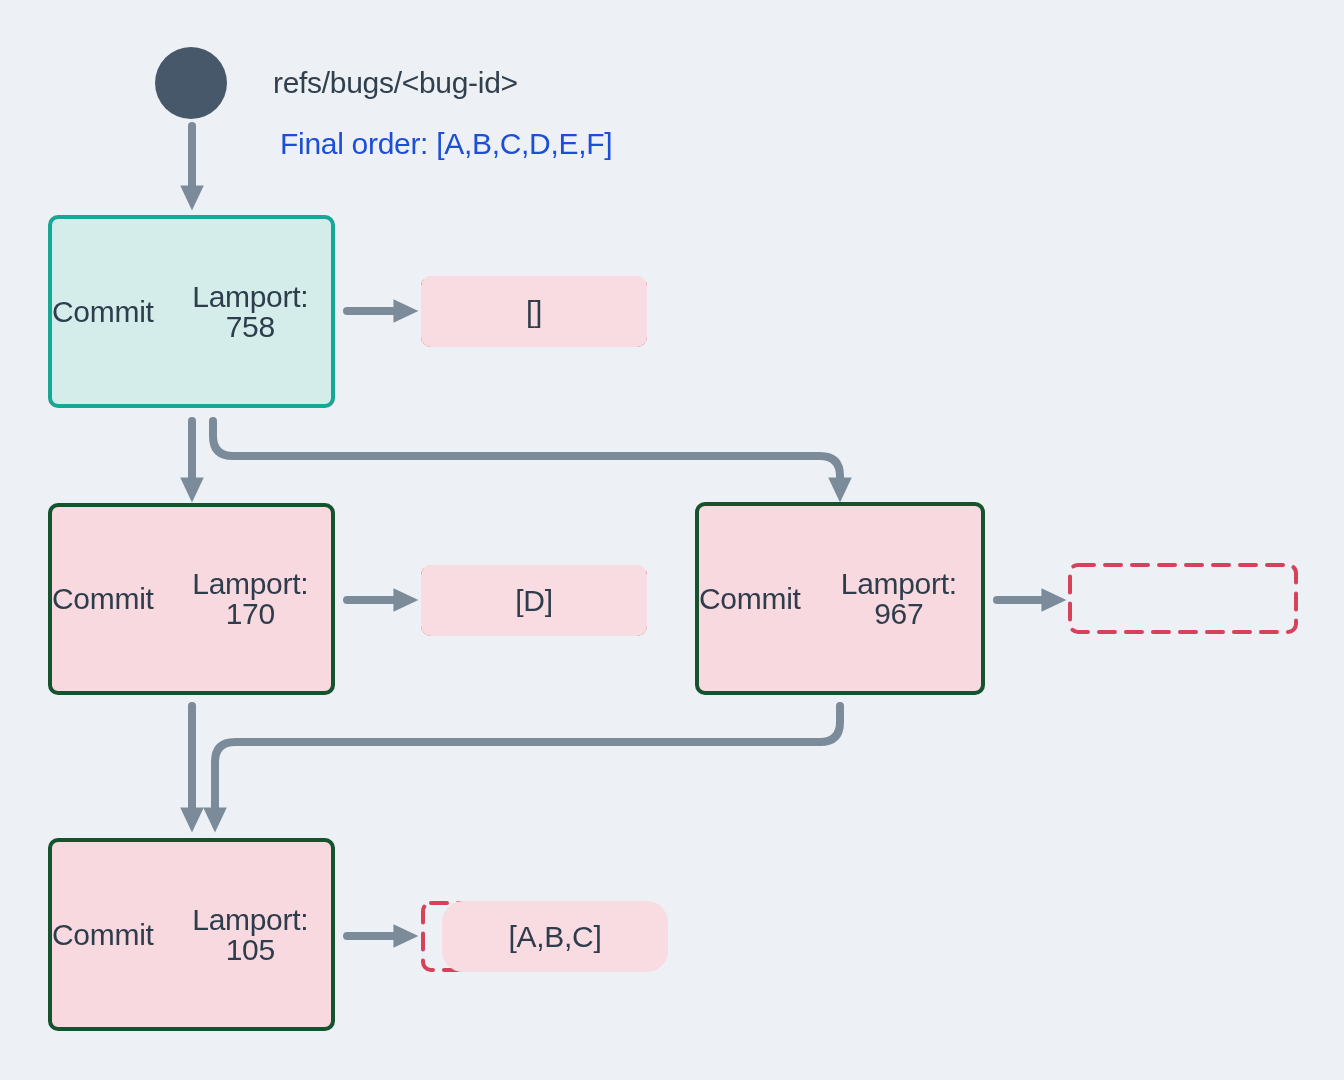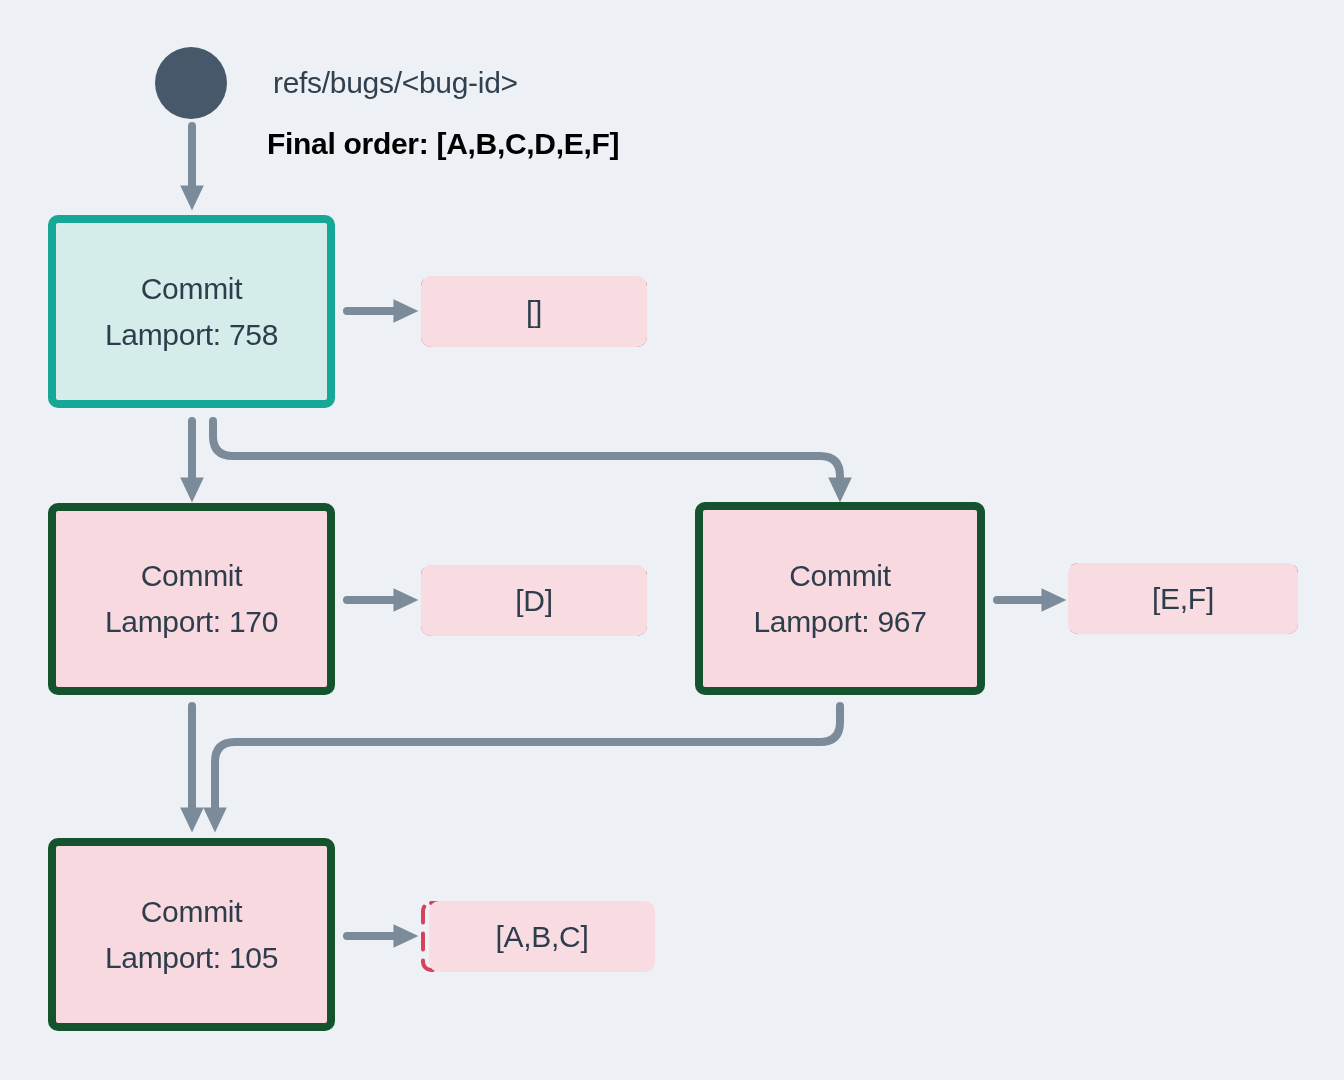--- a/index.html
+++ b/index.html
@@ -10,45 +10,45 @@
   svg.edges{position:absolute;left:0;top:0;width:1344px;height:1080px;pointer-events:none;}
   .ref-dot{
     position:absolute;left:155px;top:47px;width:72px;height:72px;
     border-radius:50%;background:#47586a;
   }
   .ref-label{
     position:absolute;left:273px;top:66px;font-size:30px;letter-spacing:-0.3px;
     color:#31404e;white-space:nowrap;
   }
   .final-order-label{
-    position:absolute;left:267px;top:127px;font-size:30px;font-weight:bold;
-    letter-spacing:-0.3px;color:#000000;white-space:nowrap;
+    position:absolute;left:280px;top:127px;font-size:30px;font-weight:normal;
+    letter-spacing:-0.3px;color:#1d4ed8;white-space:nowrap;
   }
   .commit{
     position:absolute;box-sizing:border-box;
-    border:8px solid #14532d;background:#f8d9df;border-radius:10px;
-    display:flex;flex-direction:column;align-items:center;justify-content:center;
+    border:4px solid #14532d;background:#f8d9df;border-radius:10px;
+    display:flex;flex-direction:row;align-items:center;justify-content:center;
     gap:16px;font-size:30px;letter-spacing:-0.3px;text-align:center;
   }
   .commit.head{border-color:#17a795;background:#d4edeb;}
   .commit .line{line-height:1;}
   .payload{
     position:absolute;box-sizing:border-box;background:#f9dce2;border-radius:10px;
     display:flex;align-items:center;justify-content:center;
     font-size:30px;letter-spacing:-0.3px;
   }
   
   #node-864{left:48px;top:215px;width:287px;height:193px;}
   #node-246{left:48px;top:503px;width:287px;height:192px;}
   #node-537{left:695px;top:502px;width:290px;height:193px;}
   #node-127{left:48px;top:838px;width:287px;height:193px;}
   #payload-864{left:421px;top:276px;width:226px;height:71px;}
   #payload-246{left:421px;top:565px;width:226px;height:71px;}
   #payload-537{left:1068px;top:563px;width:230px;height:71px;}
-  #payload-127{left:429px;top:901px;width:226px;height:71px;}
+  #payload-127{left:442px;top:901px;width:226px;height:71px;border-radius:21px;}
 </style>
 </head>
 <body>
 
 <div class="stage">
 
   <svg class="edges" viewBox="0 0 1344 1080" xmlns="http://www.w3.org/2000/svg">
     <defs>
       <marker id="arrow" viewBox="0 0 12 12" refX="2" refY="6" markerWidth="3.4" markerHeight="3.4" orient="auto" markerUnits="strokeWidth">
         <path d="M0 0.8 L11 6 L0 11.2 Z" fill="#7b8b9a"></path>
@@ -86,21 +86,20 @@
   <div id="node-246" class="commit">
     <div class="line">Commit</div>
     <div class="line">Lamport: 170</div>
   </div>
   <div id="payload-246" class="payload">[D]</div>
 
   <div id="node-537" class="commit">
     <div class="line">Commit</div>
     <div class="line">Lamport: 967</div>
   </div>
-  <div id="payload-537" class="payload">[E,F]</div>
 
   <div id="node-127" class="commit">
     <div class="line">Commit</div>
     <div class="line">Lamport: 105</div>
   </div>
   <div id="payload-127" class="payload">[A,B,C]</div>
 
 </div>
 
 </body></html>

